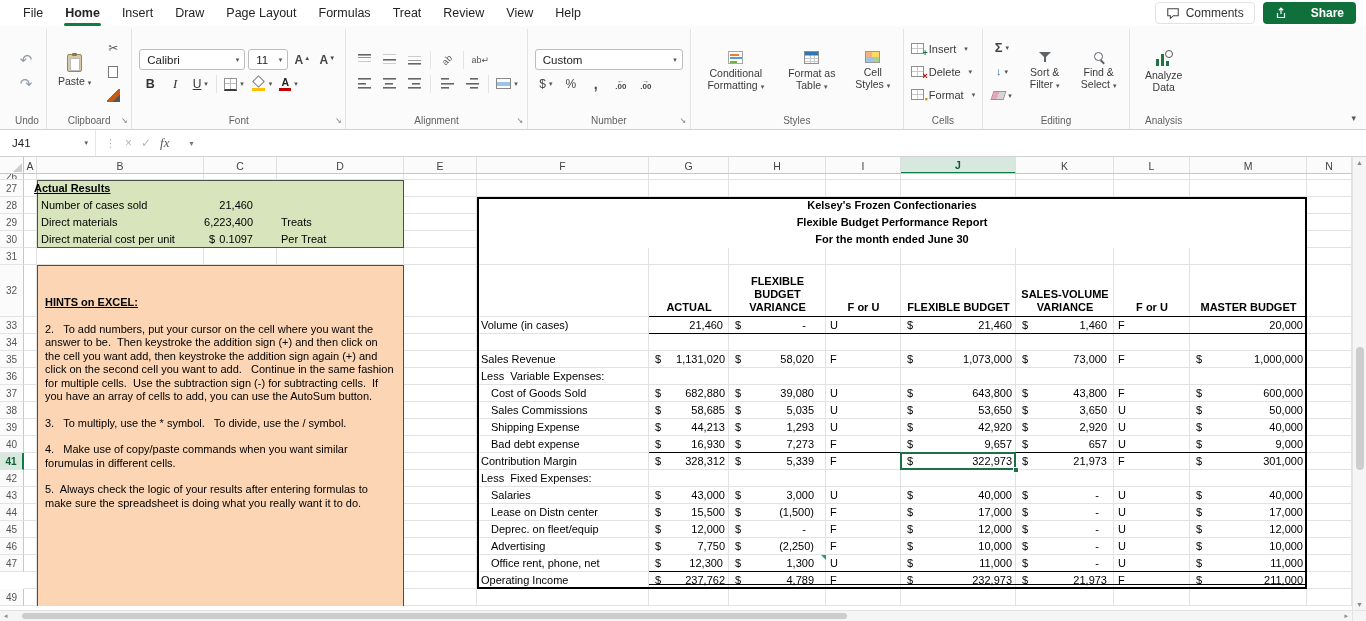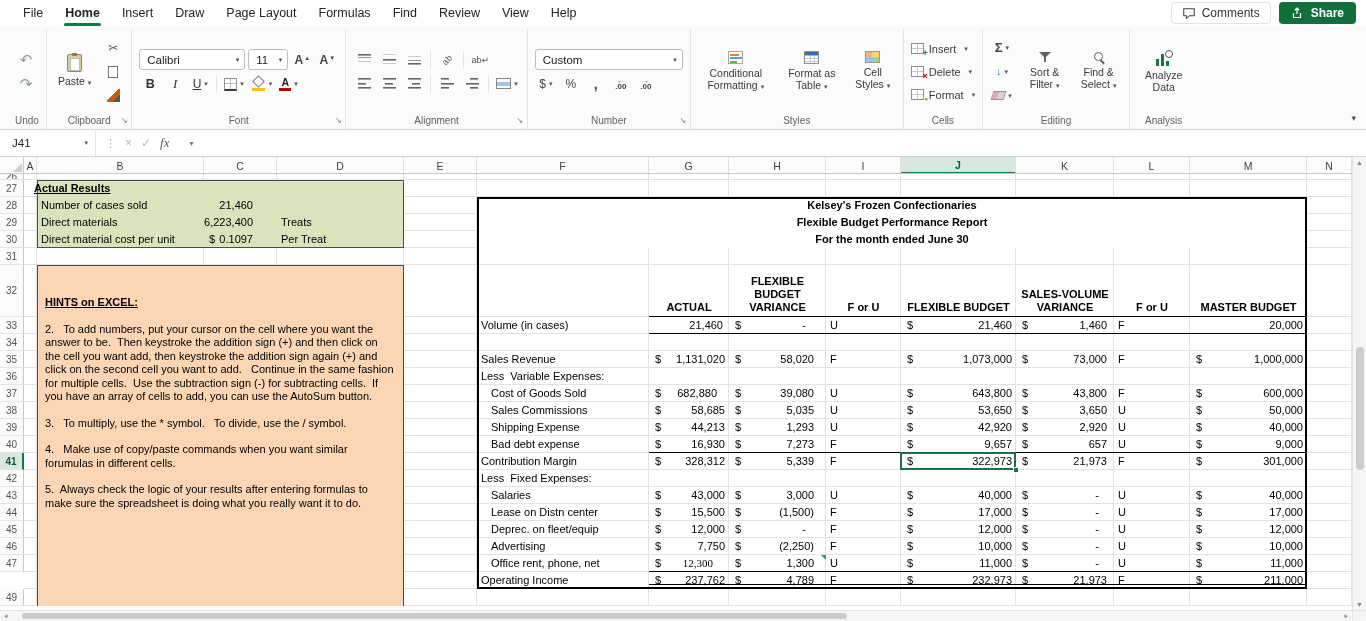--- a/index.html
+++ b/index.html
@@ -7,21 +7,21 @@
 .app{display:flex;flex-direction:column;width:1366px;height:621px}
 
 
 .menubar{height:26px;display:flex;align-items:center;justify-content:space-between;background:#fff;padding:0 10px 0 12px;flex:none}
 .menu-items{display:flex;align-items:stretch;height:100%}
 .menu-item{padding:0 11px;font-size:12.5px;color:#252423;display:flex;align-items:center;position:relative;cursor:default}
 .menu-item.active{font-weight:700}
 .menu-item.active::after{content:"";position:absolute;left:10px;right:10px;bottom:0;height:3px;background:#107C41;border-radius:2px}
 .menubar-right{display:flex;align-items:center;gap:8px}
 .comments-btn{display:flex;align-items:center;gap:6px;height:22px;padding:0 10px;border:1px solid #E3E3E3;border-radius:4px;background:#fff;font-size:12px;color:#333}
-.share-btn{display:flex;align-items:center;gap:8px;height:22px;padding:0 12px;border:none;border-radius:4px;background:#0F703B;font-size:12px;color:#fff;font-weight:600}
+.share-btn{display:flex;align-items:center;gap:24px;height:22px;padding:0 12px;border:none;border-radius:4px;background:#0F703B;font-size:12px;color:#fff;font-weight:600}
 
 
 .ribbon{height:104px;background:#FBFBFB;border-bottom:1px solid #D1D1D1;display:flex;align-items:stretch;padding:3px 4px 0 8px;position:relative;flex:none}
 .group{display:flex;flex-direction:column;padding:2px 7px 0 7px;border-right:1px solid #E4E4E4;position:relative}
 .g-body{flex:1;display:flex;align-items:center;gap:7px}
 .g-label{height:17px;font-size:10px;color:#616161;display:flex;align-items:center;justify-content:center}
 .launcher{position:absolute;right:2px;bottom:3px;font-size:8px;color:#777;width:10px;height:10px;line-height:10px;text-align:center}
 .stack{display:flex;flex-direction:column;justify-content:center;gap:4px}
 .hrow{display:flex;align-items:center;gap:3px}
 .sm{min-width:22px;height:20px;display:flex;align-items:center;justify-content:center;border-radius:2px;padding:0 2px}
@@ -124,21 +124,21 @@
 <div class="app">
 
   <div class="menubar">
     <div class="menu-items">
         <div class="menu-item">File</div>
         <div class="menu-item active">Home</div>
         <div class="menu-item">Insert</div>
         <div class="menu-item">Draw</div>
         <div class="menu-item">Page Layout</div>
         <div class="menu-item">Formulas</div>
-        <div class="menu-item">Find</div>
+        <div class="menu-item">Treat</div>
         <div class="menu-item">Review</div>
         <div class="menu-item">View</div>
         <div class="menu-item">Help</div>
       </div>
     <div class="menubar-right">
       <button class="comments-btn">
         <svg width="14" height="13" viewBox="0 0 16 14">
             <path d="M2 1.5h12v8H8.5l-3.5 3v-3H2z" fill="none" stroke="#444" stroke-width="1.2"></path>
           </svg>
         <span>Comments</span>
@@ -614,21 +614,21 @@
         </div>
         <div style="position: absolute; left: 1114px; top: 177px; width: 76px; height: 17px; line-height: 17px; padding-left: 4px;">F</div>
         <div style="position: absolute; left: 1190px; top: 177px; width: 117px; height: 17px; line-height: 17px;">
           <span style="position: absolute; left: 6px;">$</span>
           <span style="position: absolute; right: 4px;">1,000,000</span>
         </div>
         <div style="position: absolute; left: 481px; top: 194px; height: 17px; line-height: 17px; white-space: pre;">Less  Variable Expenses:</div>
         <div style="position: absolute; left: 491px; top: 211px; height: 17px; line-height: 17px; white-space: pre;">Cost of Goods Sold</div>
         <div style="position: absolute; left: 649px; top: 211px; width: 80px; height: 17px; line-height: 17px;">
           <span style="position: absolute; left: 6px;">$</span>
-          <span style="position: absolute; right: 12px; text-align: center;">682,880</span>
+          <span style="position: absolute; right: 4px; text-align: center;">682,880</span>
         </div>
         <div style="position: absolute; left: 729px; top: 211px; width: 97px; height: 17px; line-height: 17px;">
           <span style="position: absolute; left: 6px;">$</span>
           <span style="position: absolute; right: 12px;">39,080</span>
         </div>
         <div style="position: absolute; left: 826px; top: 211px; width: 75px; height: 17px; line-height: 17px; padding-left: 4px;">U</div>
         <div style="position: absolute; left: 901px; top: 211px; width: 115px; height: 17px; line-height: 17px;">
           <span style="position: absolute; left: 6px;">$</span>
           <span style="position: absolute; right: 4px;">643,800</span>
         </div>
@@ -823,21 +823,21 @@
           <span style="position: absolute; right: 15px;">-</span>
         </div>
         <div style="position: absolute; left: 1114px; top: 364px; width: 76px; height: 17px; line-height: 17px; padding-left: 4px;">U</div>
         <div style="position: absolute; left: 1190px; top: 364px; width: 117px; height: 17px; line-height: 17px;">
           <span style="position: absolute; left: 6px;">$</span>
           <span style="position: absolute; right: 4px;">10,000</span>
         </div>
         <div style="position: absolute; left: 491px; top: 381px; height: 17px; line-height: 17px; white-space: pre;">Office rent, phone, net</div>
         <div style="position: absolute; left: 649px; top: 381px; width: 80px; height: 17px; line-height: 17px;">
           <span style="position: absolute; left: 6px;">$</span>
-          <span style="position: absolute; right: 16px; font-family: Liberation Serif, serif;">12,300</span>
+          <span style="position: absolute; right: 6px;">12,300</span>
         </div>
         <div style="position: absolute; left: 729px; top: 381px; width: 97px; height: 17px; line-height: 17px;">
           <span style="position: absolute; left: 6px;">$</span>
           <span style="position: absolute; right: 12px;">1,300</span>
           <div style="position: absolute; right: 0px; top: 0px; width: 0px; height: 0px; border-top: 5px solid rgb(33, 163, 102); border-left: 5px solid transparent;"></div>
         </div>
         <div style="position: absolute; left: 826px; top: 381px; width: 75px; height: 17px; line-height: 17px; padding-left: 4px;">U</div>
         <div style="position: absolute; left: 901px; top: 381px; width: 115px; height: 17px; line-height: 17px;">
           <span style="position: absolute; left: 6px;">$</span>
           <span style="position: absolute; right: 4px;">11,000</span>

